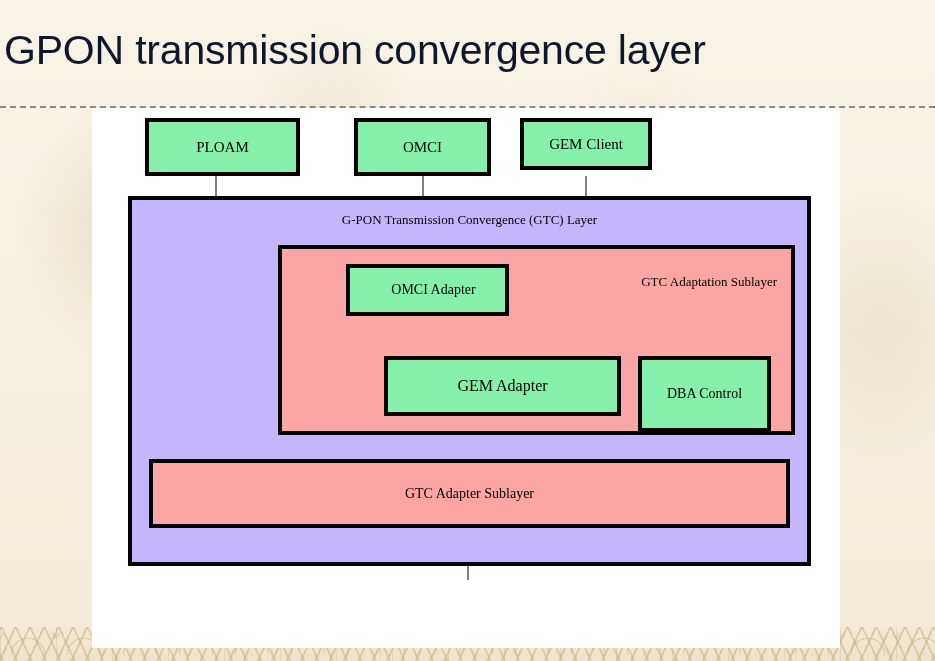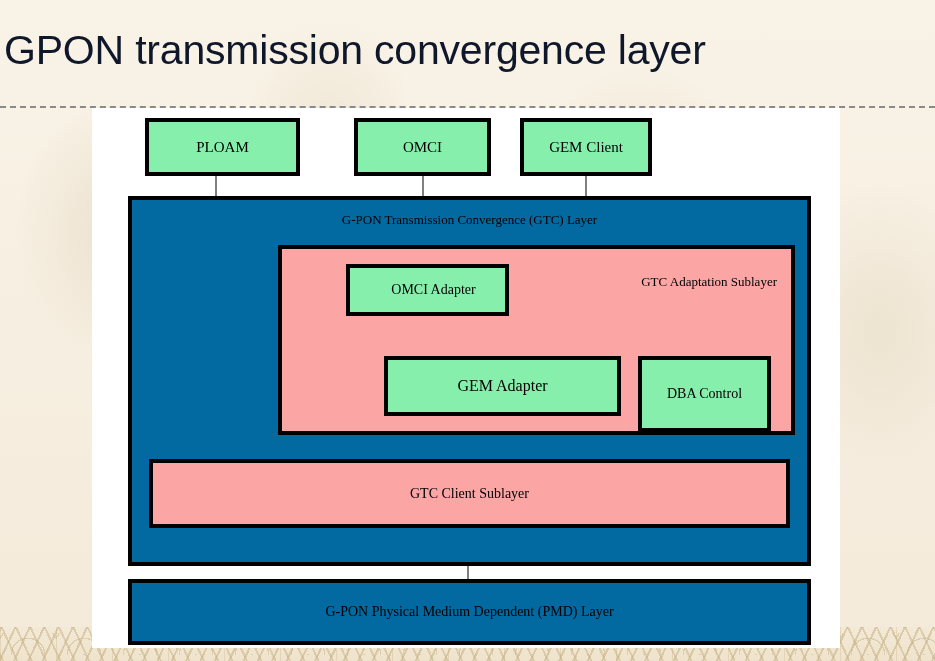--- a/index.html
+++ b/index.html
@@ -43,21 +43,21 @@
   }
   
   #diagram-panel{
     position:absolute;left:92px;top:108px;width:748px;height:540px;
     background:#ffffff;
   }
   .box{position:absolute;box-sizing:border-box;border:4px solid #000;
        display:flex;align-items:center;justify-content:center;text-align:center;
        font-family:"Liberation Serif",serif;color:#000;}
   .cyan{background:#86efac;}
-  .grey{background:#0369a1;}
+  .grey{background:#c4b5fd;}
   .white{background:#fca5a5;}
   .lbl-top{align-items:flex-start;}
   .conn{position:absolute;background:#808080;width:2px;}
   .layer-caption{
     position:absolute;font-family:"Liberation Serif",serif;color:#000;
     white-space:nowrap;
   }
 </style>
 </head>
 <body>
@@ -77,21 +77,21 @@
   <div class="conn" style="left:479px;top:308px;height:43px;"></div>
   <div class="conn" style="left:612px;top:308px;height:43px;"></div>
   <div class="conn" style="left:375px;top:420px;height:52px;"></div>
 
   <div class="box cyan" style="left:53px;top:10px;width:155px;height:58px;font-size:15px;">
     <span>PLOAM</span>
   </div>
   <div class="box cyan" style="left:262px;top:10px;width:137px;height:58px;font-size:15px;">
     <span>OMCI</span>
   </div>
-  <div class="box cyan" style="left:428px;top:10px;width:132px;height:58px;font-size:15px;">
+  <div class="box cyan" style="left:428px;top:10px;width:132px;height:52px;font-size:15px;">
     <span>GEM Client</span>
   </div>
 
   <div class="box grey lbl-top" style="left:36px;top:88px;width:683px;height:370px;">
     <span class="layer-caption" style="left:0;right:0;top:12px;text-align:center;font-size:13px;">G-PON Transmission Convergence (GTC) Layer</span>
   </div>
 
   <div class="box white lbl-top" style="left:186px;top:137px;width:517px;height:190px;">
     <span class="layer-caption" style="right:14px;top:25px;font-size:13px;">GTC Adaptation Sublayer</span>
   </div>
@@ -100,20 +100,17 @@
     <span>OMCI Adapter</span>
   </div>
   <div class="box cyan" style="left:292px;top:248px;width:237px;height:60px;font-size:16px;">
     <span>GEM Adapter</span>
   </div>
   <div class="box cyan" style="left:546px;top:248px;width:133px;height:76px;font-size:14px;">
     <span>DBA Control</span>
   </div>
 
   <div class="box white" style="left:57px;top:351px;width:641px;height:69px;font-size:14px;">
-    <span>GTC Client Sublayer</span>
+    <span>GTC Adapter Sublayer</span>
   </div>
 
-  <div class="box grey" style="left:36px;top:471px;width:683px;height:66px;font-size:14px;">
-    <span>G-PON Physical Medium Dependent (PMD) Layer</span>
-  </div>
 
 </div>
 
 </body></html>

